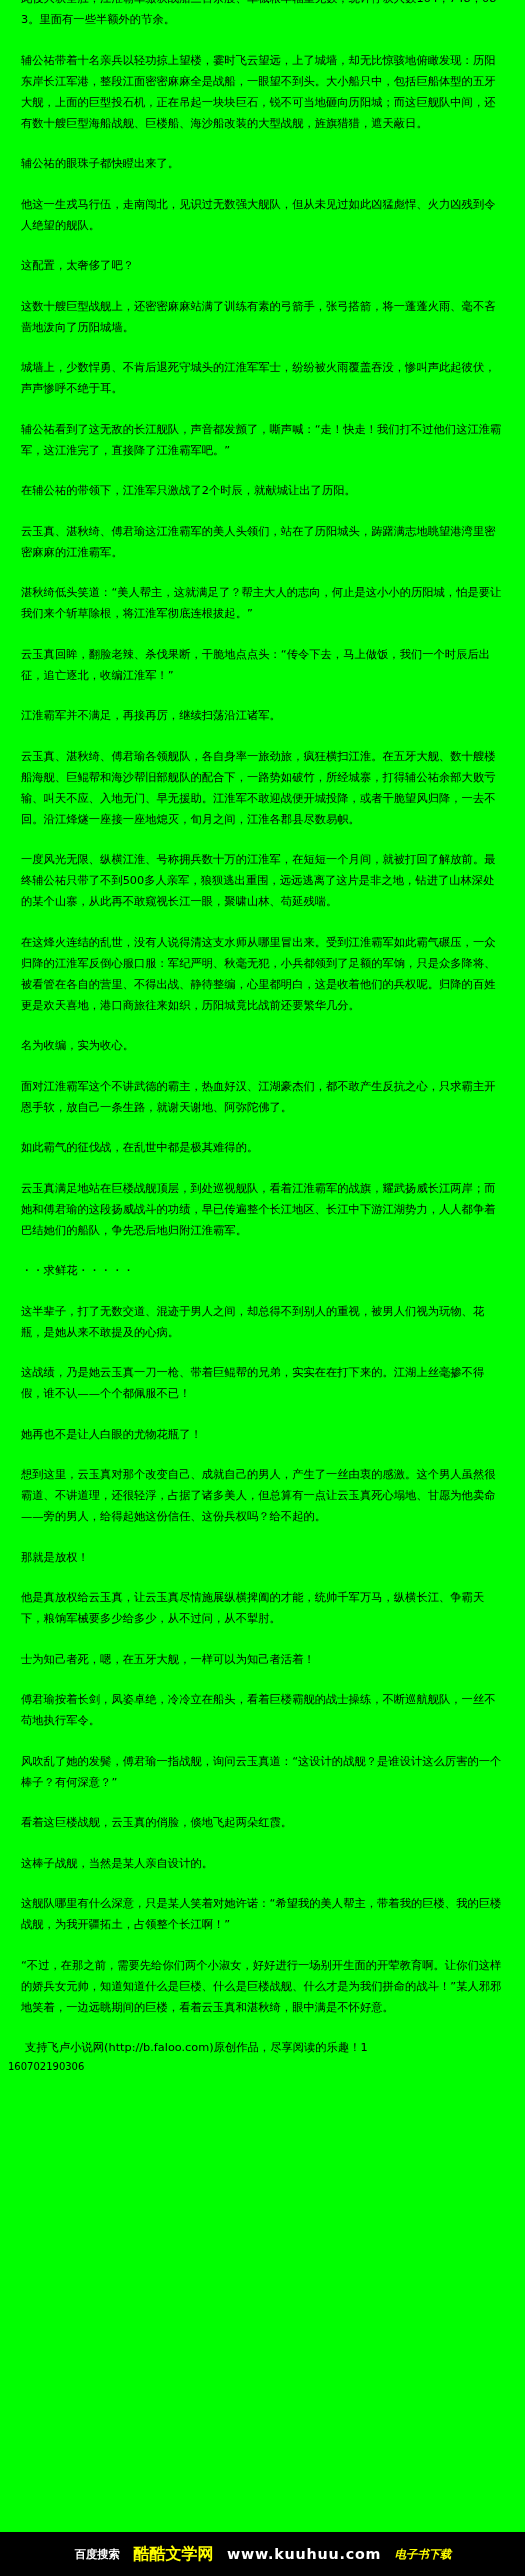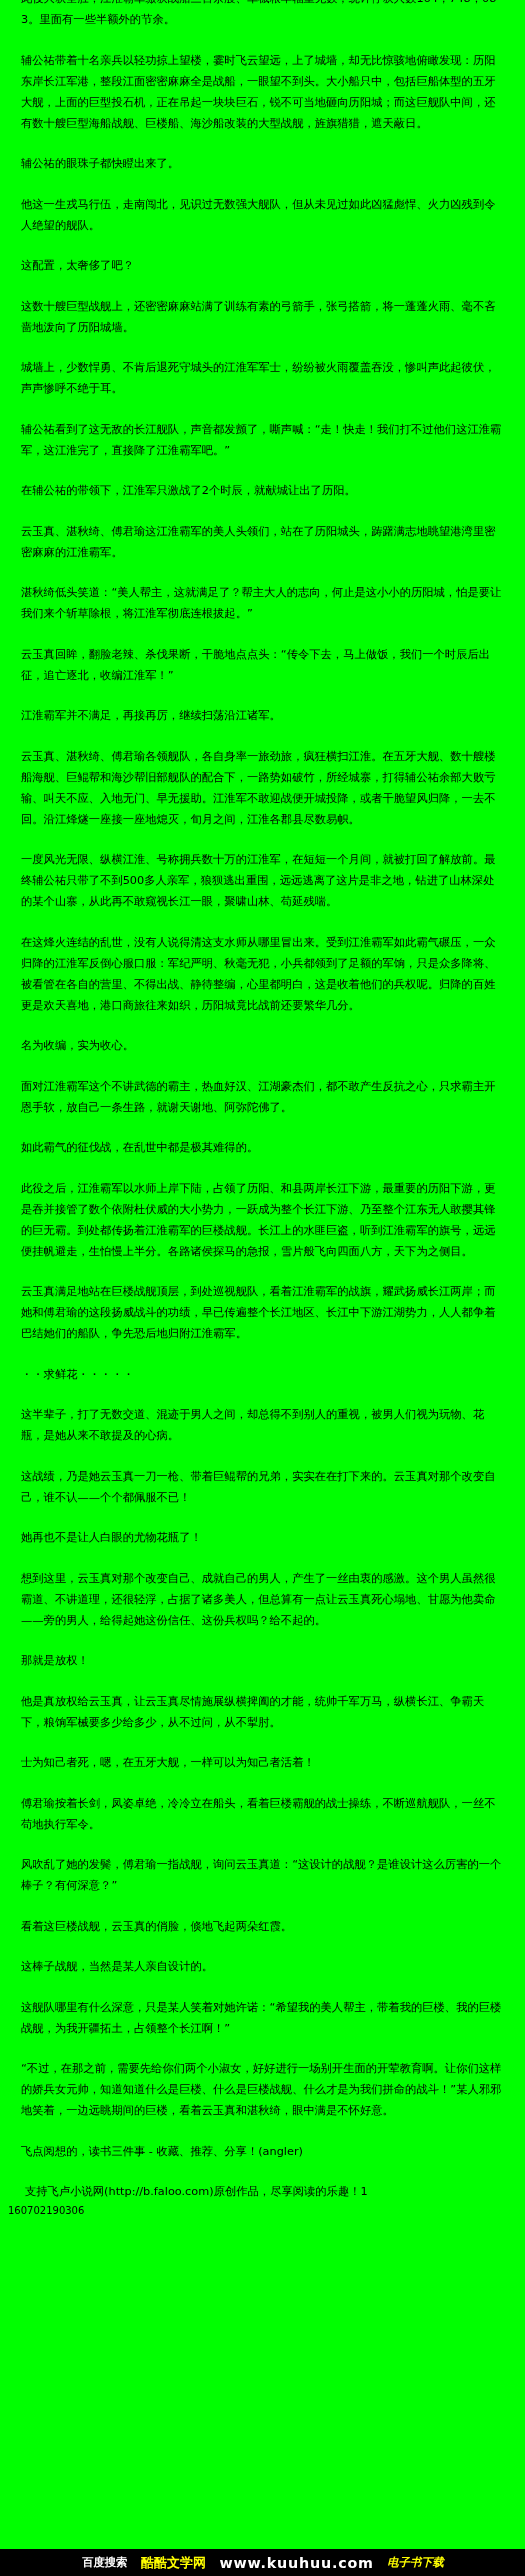--- a/index.html
+++ b/index.html
@@ -51,30 +51,30 @@
   .watermark-id {
     padding: 0 8px;
     color: var(--text-color);
     font-size: 10px;
     line-height: 18px;
     margin-top: 0;
   }
   .footer {
     position: absolute;
     left: 0; right: 0; bottom: 0;
-    height: 27px;
+    height: 44px;
     background: var(--footer-bg);
     display: flex;
     align-items: center;
     justify-content: center;
     gap: 13.5px;
     white-space: nowrap;
   }
   .f-prefix { color: var(--footer-prefix); font-size: 11.3px; font-weight: bold; }
-  .f-site   { color: var(--footer-site);   font-size: 13px; font-weight: bold; }
+  .f-site   { color: var(--footer-site);   font-size: 16px; font-weight: bold; }
   .f-url    { color: var(--footer-url);    font-size: 14.3px; font-weight: bold; letter-spacing: 0.8px; cursor: pointer; }
   .f-suffix { color: var(--footer-suffix); font-size: 11.3px; font-style: italic; font-weight: bold; }
 </style>
 </head>
 <body>
 
 <div class="page">
 
   <div class="content">
       <p>此役大获全胜，江淮霸军缴获战船三百余艘、军械粮草辎重无数，统计俘获人数164，748，083。里面有一些半额外的节余。</p>
@@ -89,37 +89,35 @@
       <p>云玉真、湛秋绮、傅君瑜这江淮霸军的美人头领们，站在了历阳城头，踌躇满志地眺望港湾里密密麻麻的江淮霸军。</p>
       <p>湛秋绮低头笑道：“美人帮主，这就满足了？帮主大人的志向，何止是这小小的历阳城，怕是要让我们来个斩草除根，将江淮军彻底连根拔起。”</p>
       <p>云玉真回眸，翻脸老辣、杀伐果断，干脆地点点头：“传令下去，马上做饭，我们一个时辰后出征，追亡逐北，收编江淮军！”</p>
       <p>江淮霸军并不满足，再接再厉，继续扫荡沿江诸军。</p>
       <p>云玉真、湛秋绮、傅君瑜各领舰队，各自身率一旅劲旅，疯狂横扫江淮。在五牙大舰、数十艘楼船海舰、巨鲲帮和海沙帮旧部舰队的配合下，一路势如破竹，所经城寨，打得辅公祐余部大败亏输、叫天不应、入地无门、早无援助。江淮军不敢迎战便开城投降，或者干脆望风归降，一去不回。沿江烽燧一座接一座地熄灭，旬月之间，江淮各郡县尽数易帜。</p>
       <p>一度风光无限、纵横江淮、号称拥兵数十万的江淮军，在短短一个月间，就被打回了解放前。最终辅公祐只带了不到500多人亲军，狼狈逃出重围，远远逃离了这片是非之地，钻进了山林深处的某个山寨，从此再不敢窥视长江一眼，聚啸山林、苟延残喘。</p>
       <p>在这烽火连结的乱世，没有人说得清这支水师从哪里冒出来。受到江淮霸军如此霸气碾压，一众归降的江淮军反倒心服口服：军纪严明、秋毫无犯，小兵都领到了足额的军饷，只是众多降将、被看管在各自的营里、不得出战、静待整编，心里都明白，这是收着他们的兵权呢。归降的百姓更是欢天喜地，港口商旅往来如织，历阳城竟比战前还要繁华几分。</p>
       <p>名为收编，实为收心。</p>
       <p>面对江淮霸军这个不讲武德的霸主，热血好汉、江湖豪杰们，都不敢产生反抗之心，只求霸主开恩手软，放自己一条生路，就谢天谢地、阿弥陀佛了。</p>
       <p>如此霸气的征伐战，在乱世中都是极其难得的。</p>
-      <p>此役之后，江淮霸军以水师上岸下陆，占领了历阳、和县两岸长江下游，最重要的历阳下游，更是吞并接管了数个依附杜伏威的大小势力，一跃成为整个长江下游、乃至整个江东无人敢撄其锋的巨无霸。到处都传扬着江淮霸军的巨楼战舰。长江上的水匪巨盗，听到江淮霸军的旗号，远远便挂帆避走，生怕慢上半分。各路诸侯探马的急报，雪片般飞向四面八方，天下为之侧目。</p>
       <p>云玉真满足地站在巨楼战舰顶层，到处巡视舰队，看着江淮霸军的战旗，耀武扬威长江两岸；而她和傅君瑜的这段扬威战斗的功绩，早已传遍整个长江地区、长江中下游江湖势力，人人都争着巴结她们的船队，争先恐后地归附江淮霸军。</p>
       <p>・・求鲜花・・・・・</p>
       <p>这半辈子，打了无数交道、混迹于男人之间，却总得不到别人的重视，被男人们视为玩物、花瓶，是她从来不敢提及的心病。</p>
-      <p>这战绩，乃是她云玉真一刀一枪、带着巨鲲帮的兄弟，实实在在打下来的。云玉真对那个改变自己，谁不认——个个都佩服不已！</p>
+      <p>这战绩，乃是她云玉真一刀一枪、带着巨鲲帮的兄弟，实实在在打下来的。江湖上丝毫掺不得假，谁不认——个个都佩服不已！</p>
       <p>她再也不是让人白眼的尤物花瓶了！</p>
       <p>想到这里，云玉真对那个改变自己、成就自己的男人，产生了一丝由衷的感激。这个男人虽然很霸道、不讲道理，还很轻浮，占据了诸多美人，但总算有一点让云玉真死心塌地、甘愿为他卖命——旁的男人，给得起她这份信任、这份兵权吗？给不起的。</p>
       <p>那就是放权！</p>
       <p>他是真放权给云玉真，让云玉真尽情施展纵横捭阖的才能，统帅千军万马，纵横长江、争霸天下，粮饷军械要多少给多少，从不过问，从不掣肘。</p>
       <p>士为知己者死，嗯，在五牙大舰，一样可以为知己者活着！</p>
       <p>傅君瑜按着长剑，凤姿卓绝，冷冷立在船头，看着巨楼霸舰的战士操练，不断巡航舰队，一丝不苟地执行军令。</p>
       <p>风吹乱了她的发鬓，傅君瑜一指战舰，询问云玉真道：“这设计的战舰？是谁设计这么厉害的一个棒子？有何深意？”</p>
       <p>看着这巨楼战舰，云玉真的俏脸，倏地飞起两朵红霞。</p>
       <p>这棒子战舰，当然是某人亲自设计的。</p>
       <p>这舰队哪里有什么深意，只是某人笑着对她许诺：“希望我的美人帮主，带着我的巨楼、我的巨楼战舰，为我开疆拓土，占领整个长江啊！”</p>
       <p>“不过，在那之前，需要先给你们两个小淑女，好好进行一场别开生面的开荤教育啊。让你们这样的娇兵女元帅，知道知道什么是巨楼、什么是巨楼战舰、什么才是为我们拼命的战斗！”某人邪邪地笑着，一边远眺期间的巨楼，看着云玉真和湛秋绮，眼中满是不怀好意。</p>
-      <p>飞点阅想的，读书三件事 - 收藏、推荐、分享！(angler)</p>
     </div>
 
   <div class="faloo-line">支持飞卢小说网(http://b.faloo.com)原创作品，尽享阅读的乐趣！1</div>
 
   <div class="watermark-id">160702190306</div>
 
   <div class="footer">
     <span class="f-prefix">百度搜索</span>
     <span class="f-site">酷酷文学网</span>
     <span class="f-url">www.kuuhuu.com</span>

